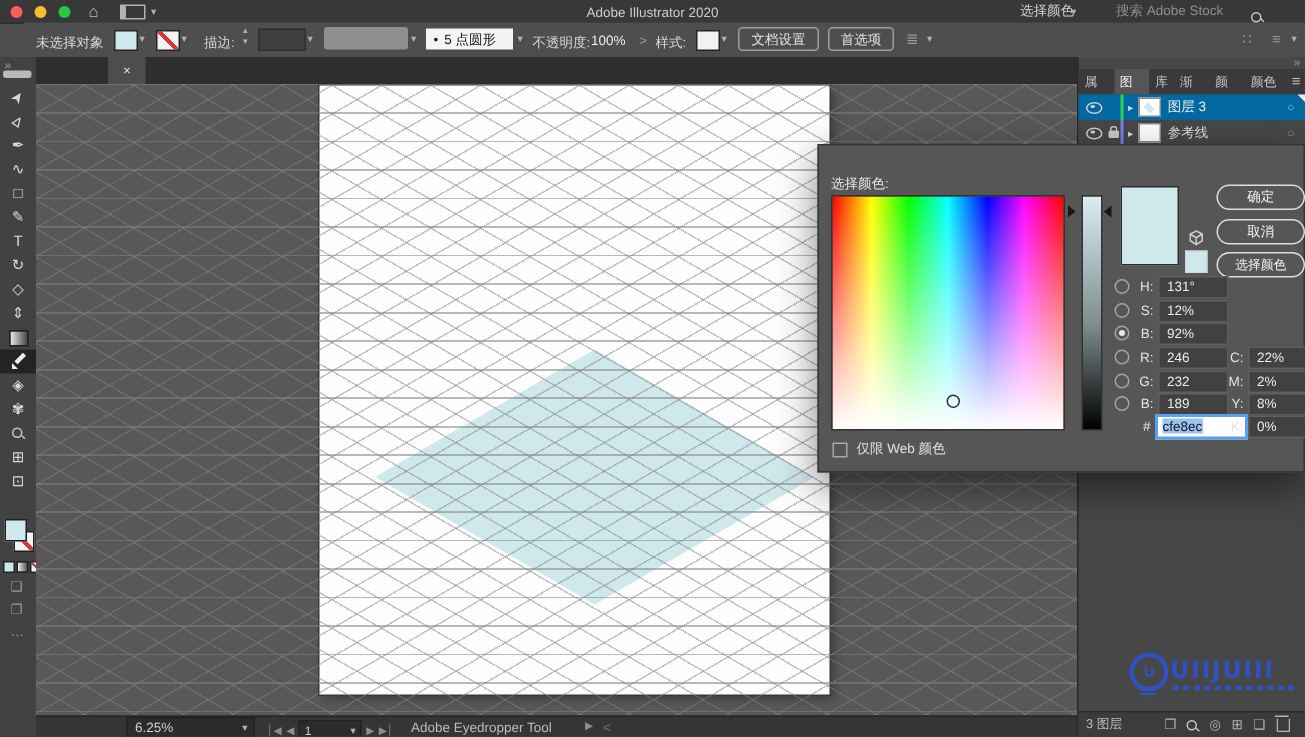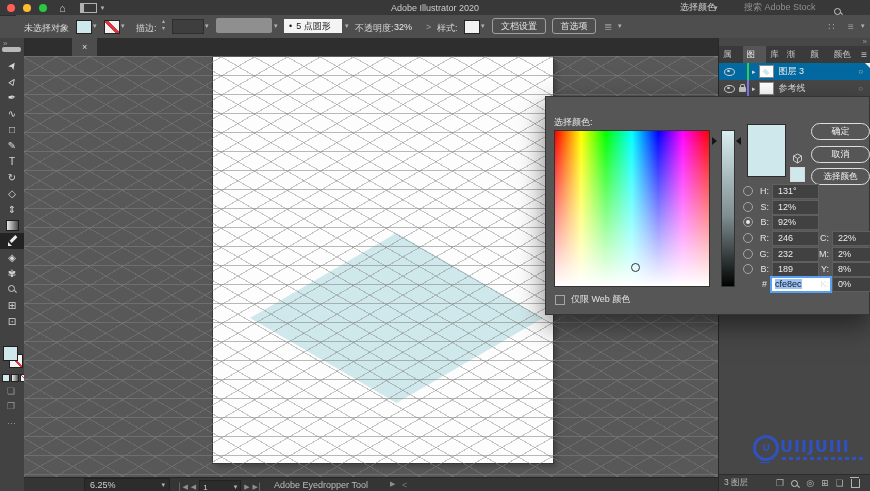--- a/index.html
+++ b/index.html
@@ -120,21 +120,21 @@
     <span class="abs" style="left:156px;top:4px;width:30px;height:13px;background:#3e3e3e;border:1px solid #2e2e2e"></span>
     <span class="abs chev" style="left:189px;top:7px">▾</span>
     <span class="abs" style="left:200px;top:3px;width:56px;height:15px;background:#8f8f8f;border-radius:2px"></span>
     <span class="abs chev" style="left:258px;top:7px">▾</span>
     <span class="abs flex" style="left:268px;top:4px;width:58px;height:14px;background:#f4f4f4;color:#141414">
       <span style="margin-left:5px">•</span>
       <span style="margin-left:4px">5 点圆形</span>
     </span>
     <span class="abs chev" style="left:329px;top:7px">▾</span>
     <span class="abs" style="left:339px;top:7px;color:#d5d5d5">不透明度:</span>
-    <span class="abs" style="left:378px;top:7px;color:#ececec">32%</span>
+    <span class="abs" style="left:378px;top:7px;color:#ececec">100%</span>
     <span class="abs dim" style="left:410px;top:7px">&gt;</span>
     <span class="abs" style="left:421px;top:7px;color:#d5d5d5">样式:</span>
     <span class="abs swatch" style="left:448px;top:5px;width:14px;height:12px;background:#f2f2f2"></span>
     <span class="abs chev" style="left:465px;top:7px">▾</span>
     <span class="abs btn" style="left:476px;top:3px;width:52px">文档设置</span>
     <span class="abs btn" style="left:536px;top:3px;width:42px">首选项</span>
     <span class="abs dim" style="left:588px;top:6px;font-size:10px">≣</span>
     <span class="abs chev" style="left:602px;top:7px">▾</span>
     <span class="abs dim" style="left:812px;top:6px;font-size:10px">∷</span>
     <span class="abs dim" style="left:832px;top:6px;font-size:10px">≡</span>

